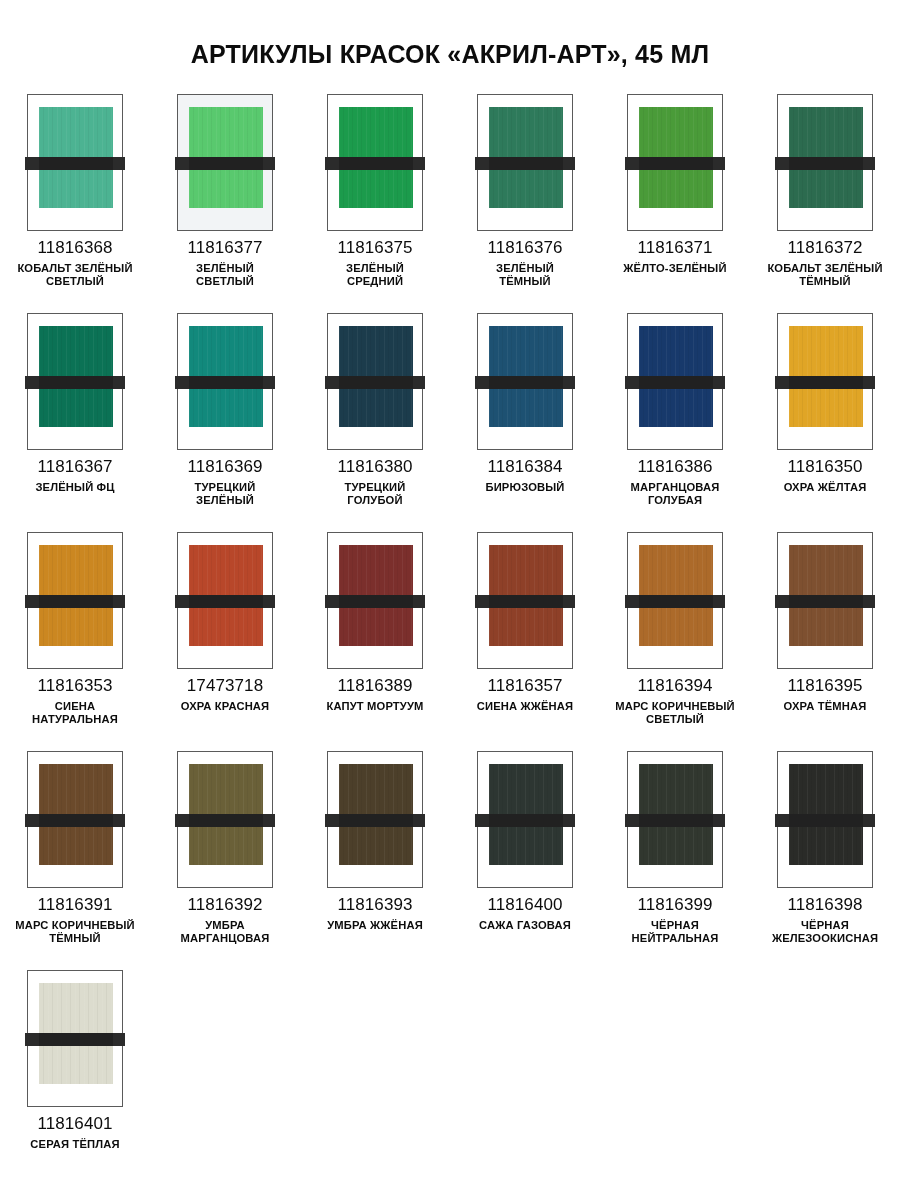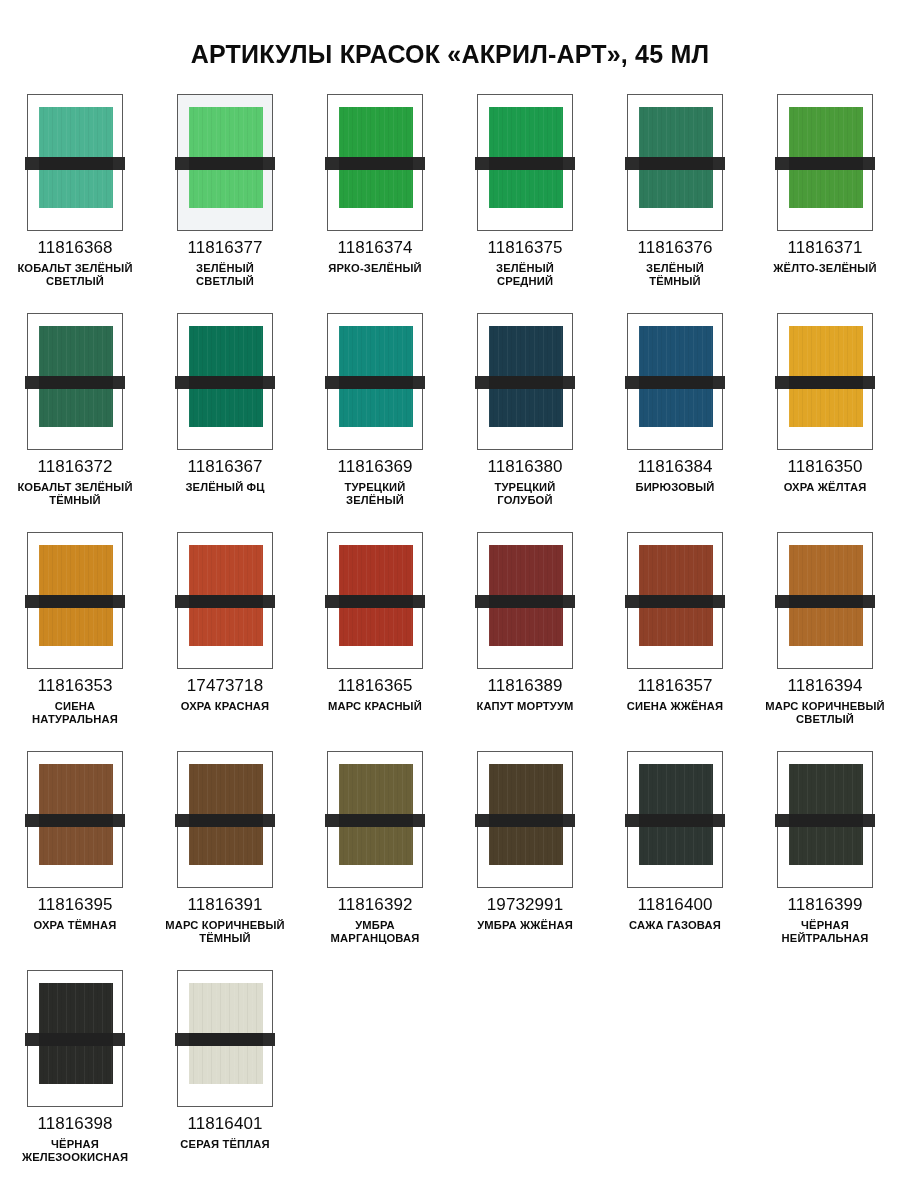--- a/index.html
+++ b/index.html
@@ -169,29 +169,20 @@
           <div class="paint" style="background: rgb(89, 201, 110);"></div>
           <div class="band" style="background: rgb(43, 43, 43);"></div>
           <div class="band-over"></div>
         </div>
         <div class="article">11816377</div>
         <div class="pname">ЗЕЛЁНЫЙ
 СВЕТЛЫЙ</div>
       </div>
       <div class="cell">
         <div class="swatch-card" style="background: rgb(255, 255, 255);">
-          <div class="paint" style="background: rgb(39, 160, 63);"></div>
-          <div class="band" style="background: rgb(43, 43, 43);"></div>
-          <div class="band-over"></div>
-        </div>
-        <div class="article">11816374</div>
-        <div class="pname">ЯРКО-ЗЕЛЁНЫЙ</div>
-      </div>
-      <div class="cell">
-        <div class="swatch-card" style="background: rgb(255, 255, 255);">
           <div class="paint" style="background: rgb(28, 155, 76);"></div>
           <div class="band" style="background: rgb(43, 43, 43);"></div>
           <div class="band-over"></div>
         </div>
         <div class="article">11816375</div>
         <div class="pname">ЗЕЛЁНЫЙ
 СРЕДНИЙ</div>
       </div>
       <div class="cell">
         <div class="swatch-card" style="background: rgb(255, 255, 255);">
@@ -255,20 +246,30 @@
         <div class="swatch-card" style="background: rgb(255, 255, 255);">
           <div class="paint" style="background: rgb(29, 81, 114);"></div>
           <div class="band" style="background: rgb(43, 43, 43);"></div>
           <div class="band-over"></div>
         </div>
         <div class="article">11816384</div>
         <div class="pname">БИРЮЗОВЫЙ</div>
       </div>
       <div class="cell">
         <div class="swatch-card" style="background: rgb(255, 255, 255);">
+          <div class="paint" style="background: rgb(23, 57, 107);"></div>
+          <div class="band" style="background: rgb(43, 43, 43);"></div>
+          <div class="band-over"></div>
+        </div>
+        <div class="article">11816386</div>
+        <div class="pname">МАРГАНЦОВАЯ
+ГОЛУБАЯ</div>
+      </div>
+      <div class="cell">
+        <div class="swatch-card" style="background: rgb(255, 255, 255);">
           <div class="paint" style="background: rgb(224, 165, 38);"></div>
           <div class="band" style="background: rgb(43, 43, 43);"></div>
           <div class="band-over"></div>
         </div>
         <div class="article">11816350</div>
         <div class="pname">ОХРА ЖЁЛТАЯ</div>
       </div>
       <div class="cell">
         <div class="swatch-card" style="background: rgb(255, 255, 255);">
           <div class="paint" style="background: rgb(203, 135, 33);"></div>
@@ -283,29 +284,20 @@
         <div class="swatch-card" style="background: rgb(255, 255, 255);">
           <div class="paint" style="background: rgb(184, 71, 42);"></div>
           <div class="band" style="background: rgb(43, 43, 43);"></div>
           <div class="band-over"></div>
         </div>
         <div class="article">17473718</div>
         <div class="pname">ОХРА КРАСНАЯ</div>
       </div>
       <div class="cell">
         <div class="swatch-card" style="background: rgb(255, 255, 255);">
-          <div class="paint" style="background: rgb(169, 53, 36);"></div>
-          <div class="band" style="background: rgb(43, 43, 43);"></div>
-          <div class="band-over"></div>
-        </div>
-        <div class="article">11816365</div>
-        <div class="pname">МАРС КРАСНЫЙ</div>
-      </div>
-      <div class="cell">
-        <div class="swatch-card" style="background: rgb(255, 255, 255);">
           <div class="paint" style="background: rgb(123, 47, 44);"></div>
           <div class="band" style="background: rgb(43, 43, 43);"></div>
           <div class="band-over"></div>
         </div>
         <div class="article">11816389</div>
         <div class="pname">КАПУТ МОРТУУМ</div>
       </div>
       <div class="cell">
         <div class="swatch-card" style="background: rgb(255, 255, 255);">
           <div class="paint" style="background: rgb(142, 64, 40);"></div>
@@ -353,21 +345,21 @@
         <div class="article">11816392</div>
         <div class="pname">УМБРА
 МАРГАНЦОВАЯ</div>
       </div>
       <div class="cell">
         <div class="swatch-card" style="background: rgb(255, 255, 255);">
           <div class="paint" style="background: rgb(76, 63, 42);"></div>
           <div class="band" style="background: rgb(43, 43, 43);"></div>
           <div class="band-over"></div>
         </div>
-        <div class="article">19732991</div>
+        <div class="article">11816393</div>
         <div class="pname">УМБРА ЖЖЁНАЯ</div>
       </div>
       <div class="cell">
         <div class="swatch-card" style="background: rgb(255, 255, 255);">
           <div class="paint" style="background: rgb(45, 54, 50);"></div>
           <div class="band" style="background: rgb(43, 43, 43);"></div>
           <div class="band-over"></div>
         </div>
         <div class="article">11816400</div>
         <div class="pname">САЖА ГАЗОВАЯ</div>

